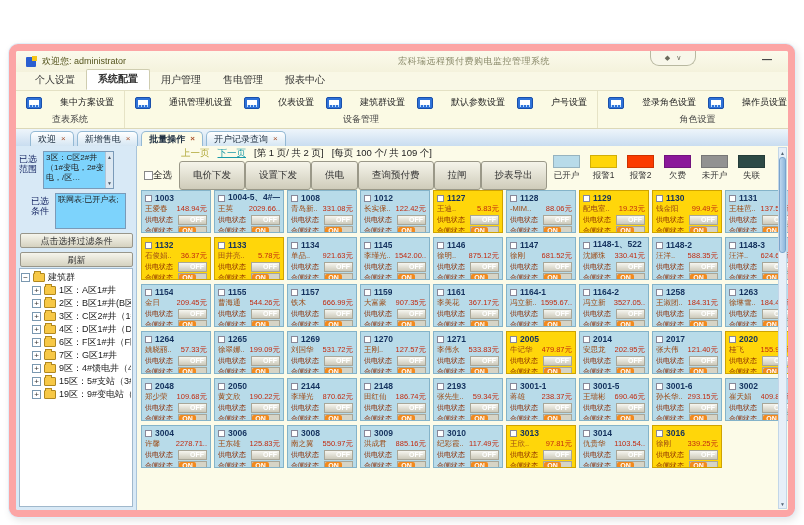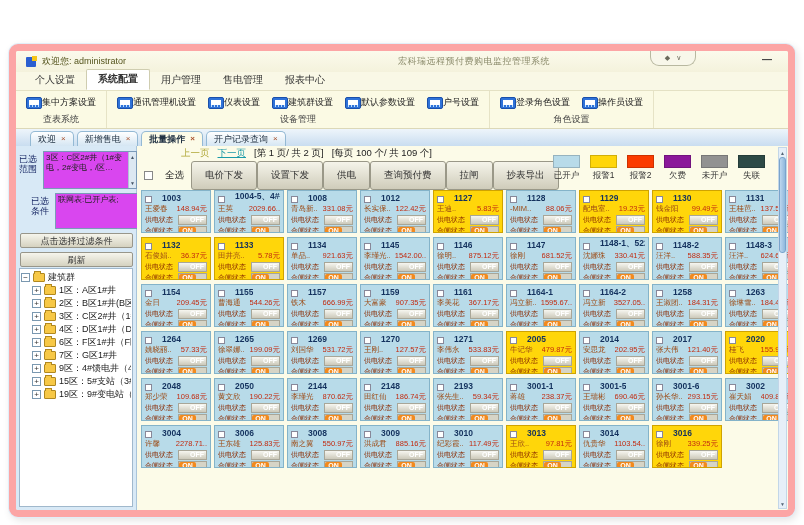--- a/index.html
+++ b/index.html
@@ -23,21 +23,21 @@
   
   .menubar{position:absolute;left:0;top:21px;right:0;height:19px;background:#f9f8e6;border-bottom:1px solid #e4e1c4;
     display:flex;align-items:flex-end;padding-left:8px;font-size:10px;color:#333;}
   .menu-item{padding:2px 11px 3px;cursor:pointer;}
   .menu-item.active{background:#fff;border:1px solid #cfcdb0;border-bottom:1px solid #fff;font-weight:bold;border-radius:2px 2px 0 0;}
 
   
   .toolbar{position:absolute;left:0;top:40px;right:0;height:38px;background:#fbfae4;border-bottom:1px solid #dcd8b8;display:flex;}
   .tb-group{display:flex;flex-direction:column;border-right:1px solid #e6e3c6;padding:2px 4px 0;}
   .tb-buttons{display:flex;flex:1;align-items:center;}
-  .tb-btn{display:flex;align-items:center;gap:0;padding:2px 6px;font-size:9px;color:#222;background:none;border:none;cursor:pointer;white-space:nowrap;font-family:inherit;}
+  .tb-btn{display:flex;align-items:center;gap:18px;padding:2px 6px;font-size:9px;color:#222;background:none;border:none;cursor:pointer;white-space:nowrap;font-family:inherit;}
   .tbicon{width:16px;height:12px;background:#2f72d8;border:1px solid #1a4faa;border-radius:2px;position:relative;flex:none;}
   .tbicon::before{content:"";position:absolute;left:2px;top:2px;right:2px;height:5px;background:#fff;}
   .tbicon::after{content:"";position:absolute;left:2px;bottom:1px;width:10px;height:2px;
     background:repeating-linear-gradient(90deg,#bfe0ff 0 1px,transparent 1px 3px);}
   .tb-group-label{text-align:center;font-size:9px;color:#444;padding:1px 0 2px;}
 
   
   .tabstrip{position:absolute;left:0;top:78px;right:0;height:18px;background:linear-gradient(#eef5fb,#c9ddf0);
     border-bottom:1px solid #9ec0da;display:flex;align-items:flex-end;padding-left:14px;gap:3px;}
   .ptab{height:15px;display:flex;align-items:center;gap:5px;padding:0 7px;font-size:9px;color:#234;
@@ -45,21 +45,21 @@
   .ptab.active{background:#fcfbe8;font-weight:bold;}
   .ptab .close{color:#a8502a;font-size:8px;line-height:8px;cursor:pointer;}
 
   
   .sidebar{position:absolute;left:0;top:95px;width:121px;bottom:0;background:#d8e9f6;border-right:1px solid #a9c4da;}
   .main{position:absolute;left:121px;top:95px;right:0;bottom:0;background:#fcfbe8;}
 
   
   .fil-row{position:absolute;left:3px;display:flex;gap:2px;}
   .fil-label{width:22px;font-size:9px;color:#1a2a66;line-height:10px;padding-top:3px;}
-  .fil-box{width:94px;background:#d946ef;border:1px solid #7a9ab8;font-size:8px;color:#222;padding:1px 9px 5px 2px;
+  .fil-box{width:71px;background:#7dd3fc;border:1px solid #7a9ab8;font-size:8px;color:#222;padding:1px 9px 5px 2px;
     line-height:10px;overflow:hidden;position:relative;}
   .fil-scroll{position:absolute;right:0;top:0;bottom:0;width:8px;background:#dce8f2;border-left:1px solid #b0c4d6;
     display:flex;flex-direction:column;justify-content:space-between;align-items:center;font-size:5px;color:#456;}
   .side-btn{position:absolute;left:4px;width:113px;height:15px;font-size:9px;color:#333;font-family:inherit;
     background:linear-gradient(#f6f5ec,#d5d2c0);border:1px solid #98968a;border-radius:2px;cursor:pointer;}
 
   
   .treebox{position:absolute;left:3px;right:3px;top:122px;bottom:3px;background:#fff;border:1px solid #a0b8cc;
     padding:2px 1px;overflow:hidden;font-size:9px;color:#1a1a1a;}
   .tree-row{display:flex;align-items:center;gap:3px;height:13px;white-space:nowrap;overflow:hidden;cursor:pointer;}
@@ -70,36 +70,36 @@
   .folder::before{content:"";position:absolute;left:0;top:-3px;width:5px;height:2px;background:#f7c846;border:1px solid #b08820;border-bottom:none;}
 
   
   .pager{position:absolute;left:44px;top:1px;display:flex;gap:8px;font-size:9.5px;align-items:center;white-space:nowrap;}
   .pg-prev{color:#b0a838;cursor:pointer;}
   .pg-next{color:#1a9aa8;text-decoration:underline;cursor:pointer;}
   .pg-info{color:#222;}
 
   
   .controls{position:absolute;left:7px;top:20px;height:19px;display:flex;align-items:center;gap:7px;}
-  .selall{display:flex;align-items:center;gap:12px;font-size:9.5px;color:#222;cursor:pointer;}
+  .selall{display:flex;align-items:center;gap:0;font-size:9.5px;color:#222;cursor:pointer;}
   .cb{width:9px;height:9px;background:#fff;border:1px solid #888;flex:none;}
   .ctl-btn{height:29px;padding:0 13px;font-size:9.5px;color:#333;font-family:Liberation Sans, sans-serif;
     background:linear-gradient(#f5f4ea,#cfccba);border:1px solid #9a9888;border-radius:3px;cursor:pointer;white-space:nowrap;}
 
   
   .legend{position:absolute;left:416px;top:9px;display:flex;gap:10px;text-align:center;}
   .lg-item{display:flex;flex-direction:column;align-items:center;gap:2px;}
   .lg-swatch{width:27px;height:13px;border:1px solid rgba(0,0,0,.18);}
   .lg-label{font-size:8.5px;color:#333;white-space:nowrap;}
 
   
   .cards{position:absolute;left:4px;top:44px;display:grid;grid-template-columns:repeat(9,70px);gap:4px 3px;}
   .card{width:70px;height:43px;border:1px solid #84b3c9;background:#b8dbe9;padding:2px 3px;overflow:hidden;position:relative;}
   .card.alarm{background:#ffd60a;border-color:#cfa300;}
-  .c-r1{display:flex;align-items:flex-end;gap:10px;height:10px;}
+  .c-r1{display:flex;align-items:center;gap:3px;height:10px;}
   .c-cb{width:7px;height:7px;background:#fff;border:1px solid #889;flex:none;}
   .c-id{font-size:8.5px;font-weight:bold;color:#14325e;white-space:nowrap;overflow:hidden;}
   .c-r2{display:flex;justify-content:space-between;height:10px;margin-top:1px;font-size:7.5px;}
   .c-name{color:#9c4a14;max-width:32px;white-space:nowrap;overflow:hidden;}
   .c-amt{color:#c22b10;white-space:nowrap;overflow:hidden;}
   .c-r3{display:flex;justify-content:space-between;align-items:center;margin-top:1px;height:10px;}
   .c-lab{font-size:7px;color:#8a2a00;white-space:nowrap;}
   .tg-off{width:29px;height:10px;background:linear-gradient(#f6f6f0,#ccc9ba);border:1px solid #a8a698;
     color:#fff;font-size:7px;font-weight:bold;text-align:right;padding:0 2px;line-height:8px;cursor:pointer;}
   .tg-on{width:29px;height:10px;background:#d6d4c6;border:1px solid #a8a698;position:relative;cursor:pointer;}

